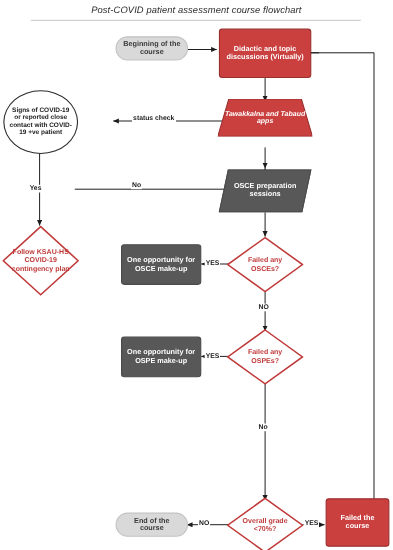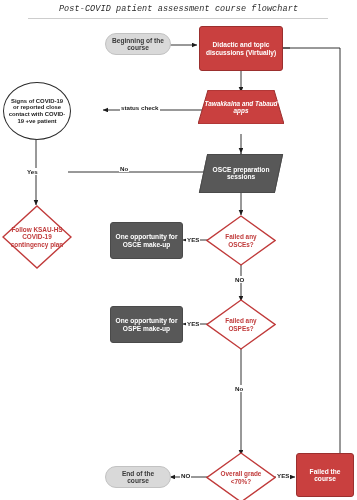--- a/index.html
+++ b/index.html
@@ -18,21 +18,21 @@
     position: relative;
     width: 357px;
     height: 500px;
   }
   .title {
     position: absolute;
     left: 0;
     top: 4px;
     width: 357px;
     text-align: center;
-    font-family: Liberation Mono, monospace;
+    font-family: Liberation Sans, sans-serif;
     font-style: italic;
     font-size: 8.5px;
     color: #2b2b2b;
     letter-spacing: 0.1px;
   }
   .title-rule {
     position: absolute;
     left: 28px;
     top: 18px;
     width: 300px;

